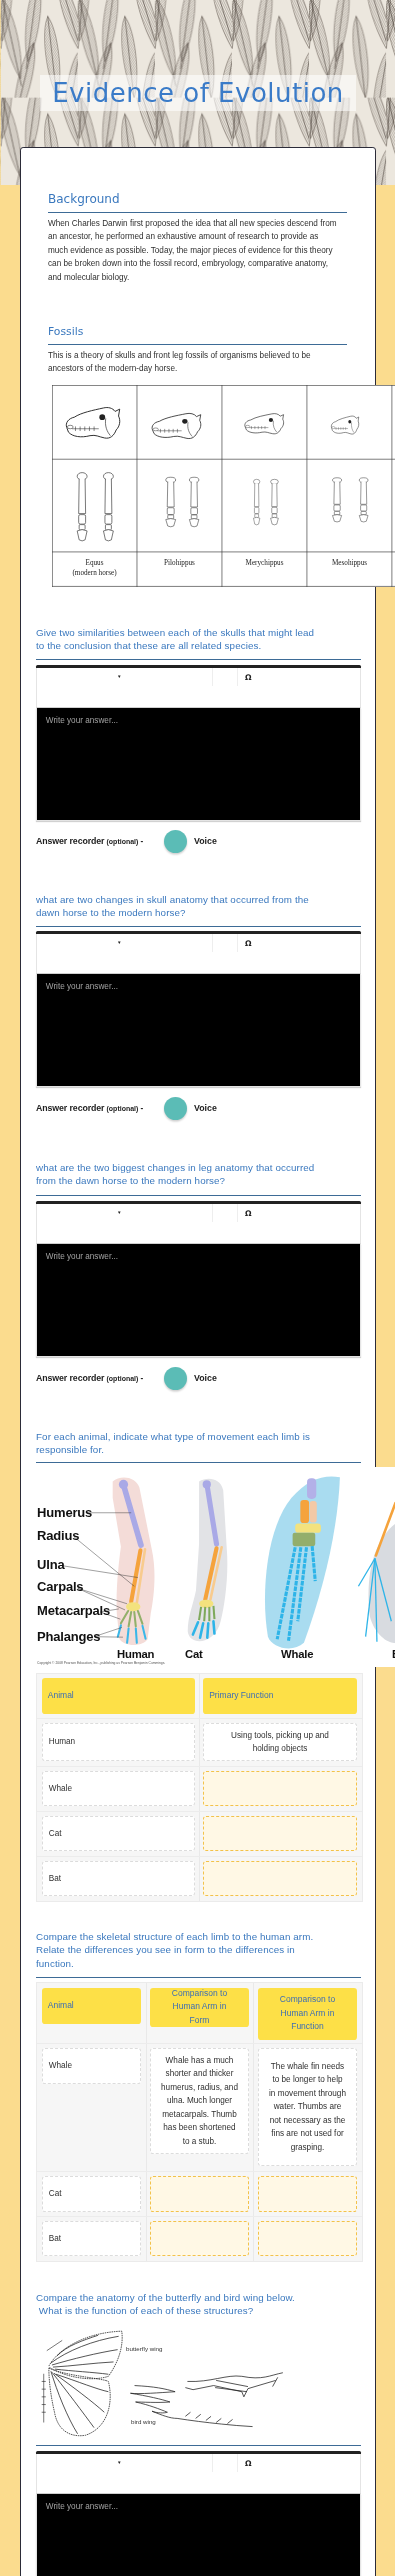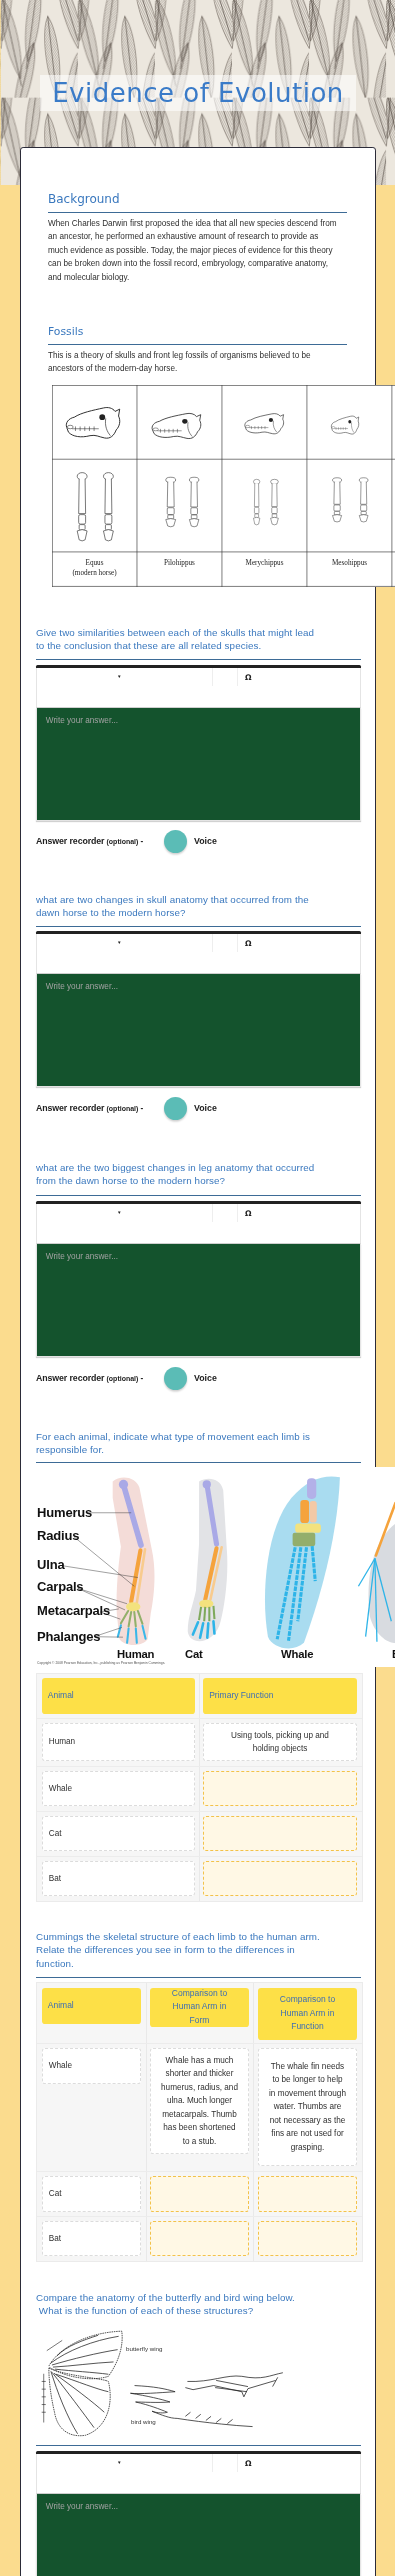--- a/index.html
+++ b/index.html
@@ -15,21 +15,21 @@
   .body-text{position:absolute;left:48px;width:290px;font-size:8.2px;line-height:13.4px;color:#2f2f2f;}
   .hw{position:absolute;left:36px;width:330px;color:#3A78BE;font-size:9.8px;line-height:13.4px;letter-spacing:0.1px;}
   .hw span{display:block;white-space:pre;}
   .editor{position:absolute;left:36px;width:325px;height:156px;}
   .ed-bar{height:2.6px;background:#222;border-radius:1.5px 1.5px 0 0;}
   .ed-toolbar{position:relative;height:39px;border-left:0.5px solid #e4e4e4;border-right:0.5px solid #e4e4e4;border-bottom:1px solid #cfcfcf;background:#fff;}
   .ed-caret{position:absolute;left:80px;top:6.7px;font-size:4.6px;color:#222;}
   .ed-sep{position:absolute;top:0;width:0.5px;height:18.5px;background:#eeeeee;}
   .ed-sep.s1{left:175px;} .ed-sep.s2{left:200px;}
   .ed-omega{position:absolute;left:208px;top:5.2px;font-size:7.7px;font-weight:bold;color:#222;font-family:"DejaVu Sans",sans-serif;}
-  .ed-area{position:relative;height:112px;border:0.5px solid #e4e4e4;border-top:none;background:#14532d;box-shadow:0 1px 1px rgba(0,0,0,0.18);}
+  .ed-area{position:relative;height:112px;border:0.5px solid #e4e4e4;border-top:none;background:#000000;box-shadow:0 1px 1px rgba(0,0,0,0.18);}
   .ed-ph{position:absolute;left:8.8px;top:8.2px;font-size:8.2px;color:#a2a2a2;}
   .recorder{position:absolute;left:36px;width:216px;height:23px;}
   .rec-text{position:absolute;left:0;top:5.7px;white-space:nowrap;color:#222;font-weight:bold;}
   .rec-label{font-size:8.8px;letter-spacing:-0.1px;}
   .rec-opt{font-size:7px;margin-left:2.1px;}
   .rec-dash{font-size:8.2px;margin-left:2.1px;}
   .rec-btn{position:absolute;left:128px;top:0;width:23px;height:23px;border-radius:50%;background:#5BBCB6;box-shadow:0 1.5px 2.1px rgba(0,0,0,0.2);}
   .rec-voice{position:absolute;left:158px;top:5.7px;font-size:8.8px;font-weight:bold;color:#222;}
   .dtable{position:absolute;background:#F6F6F6;border:0.5px solid #ebebeb;}
   .dt-vline{position:absolute;top:0;bottom:0;width:0.5px;background:#e9e9e9;}
@@ -327,21 +327,21 @@
     <div class="drop" style="left:166px;top:97px;width:154px;height:35px;"></div>
 
     <div class="td left" style="left:4.6px;top:142px;width:153px;height:35px;">Cat</div>
     <div class="drop" style="left:166px;top:142px;width:154px;height:35px;"></div>
 
     <div class="td left" style="left:4.6px;top:187px;width:153px;height:35px;">Bat</div>
     <div class="drop" style="left:166px;top:187px;width:154px;height:35px;"></div>
   </div>
 
   <div class="hw" style="top:1930px;">
-    <span>Cummings the skeletal structure of each limb to the human arm.</span>
+    <span>Compare the skeletal structure of each limb to the human arm.</span>
     <span>Relate the differences you see in form to the differences in</span>
     <span>function.</span>
   </div>
   <div class="underline" style="top:1977px;left:36px;width:325px;"></div>
 
   <div class="dtable" style="left:36px;top:1982px;width:325px;height:278px;">
     <div class="dt-vline" style="left:109px;"></div>
     <div class="dt-vline" style="left:216px;"></div>
     <div class="dt-hline" style="top:60px;"></div>
     <div class="dt-hline" style="top:188px;"></div>

